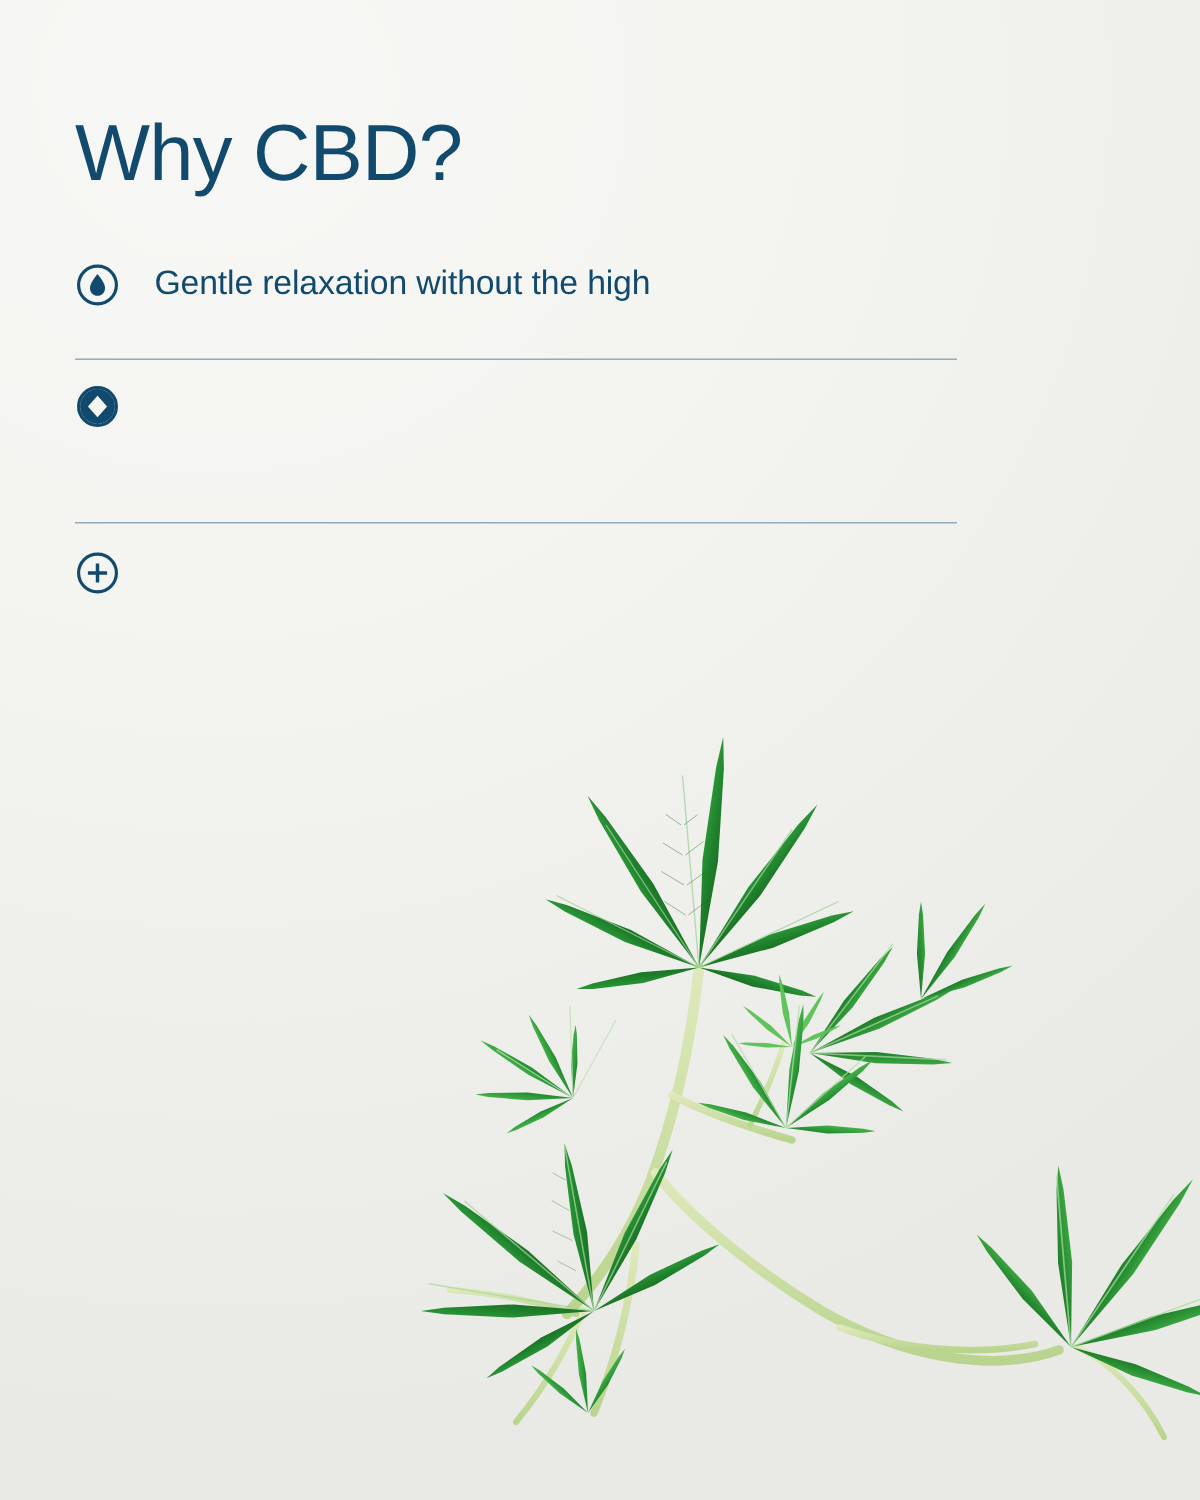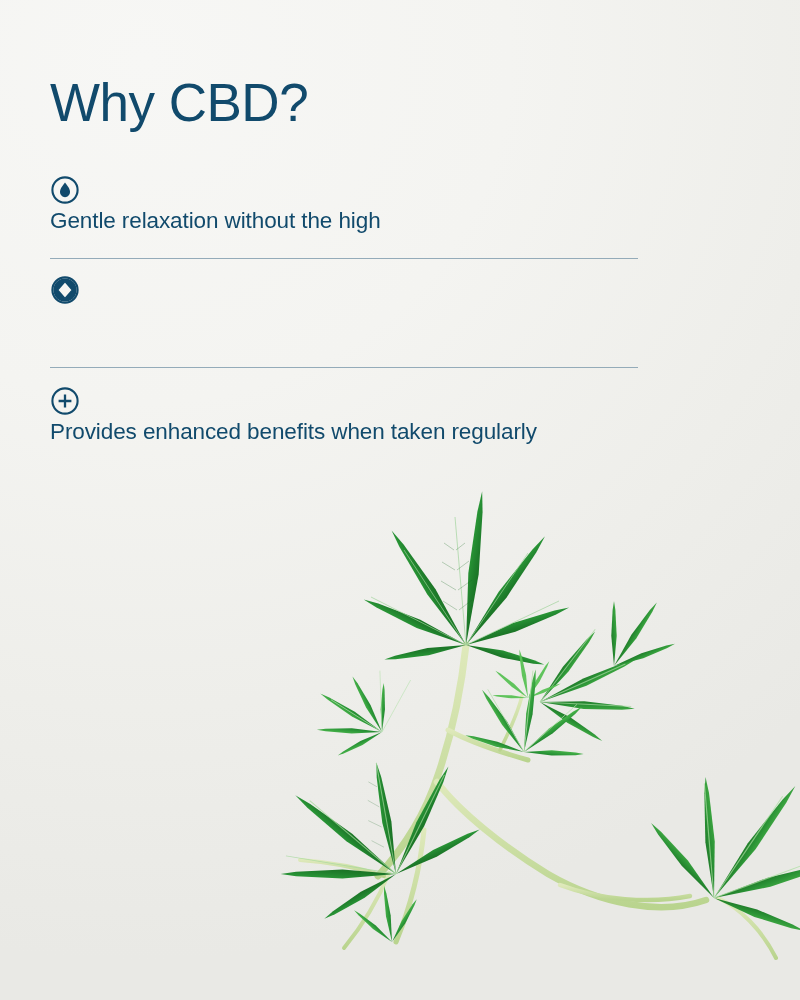--- a/index.html
+++ b/index.html
@@ -50,21 +50,20 @@
     padding: 0;
     list-style: none;
     width: 588px;
     margin-top: 36px;
   }
 
   .benefit-row {
     display: flex;
     align-items: flex-start;
     padding: 0;
-    flex-direction: column;
   }
 
   .benefit-row.r1 { min-height: 44px; padding-top: 6px; }
   .benefit-row.r2 { min-height: 76px; padding-top: 14px; }
   .benefit-row.r3 { min-height: 44px; padding-top: 16px; }
 
   .benefit-icon {
     flex: 0 0 auto;
     width: 30px;
     height: 30px;
@@ -144,21 +143,20 @@
 
       <hr class="divider div-2">
 
       <li class="benefit-row r3">
         <span class="benefit-icon">
           <svg viewBox="0 0 30 30" width="30" height="30" aria-hidden="true">
             <circle cx="15" cy="15" r="12.6" fill="none" stroke="#114a6c" stroke-width="2.1"></circle>
             <path d="M15 8.6 V 21.4 M 8.6 15 H 21.4" stroke="#114a6c" stroke-width="2.3" stroke-linecap="butt"></path>
           </svg>
         </span>
-        <span class="benefit-text">Provides enhanced benefits when taken regularly</span>
       </li>
 
     </ul>
   </div>
 
   <svg class="plant-art" viewBox="0 0 800 570">
     <defs>
       <linearGradient id="lfA" x1="0" y1="0" x2="1" y2="1">
         <stop offset="0%" stop-color="#2fa33c"></stop>
         <stop offset="55%" stop-color="#1f7f2c"></stop>

